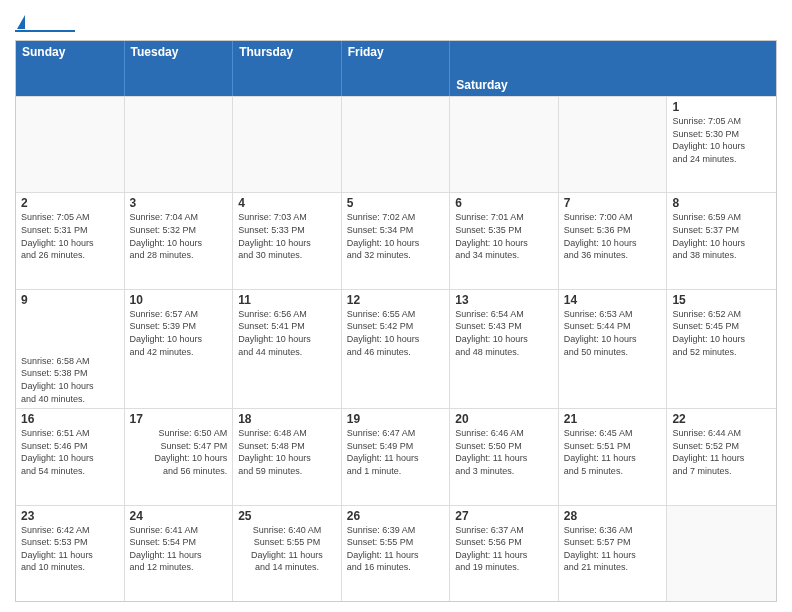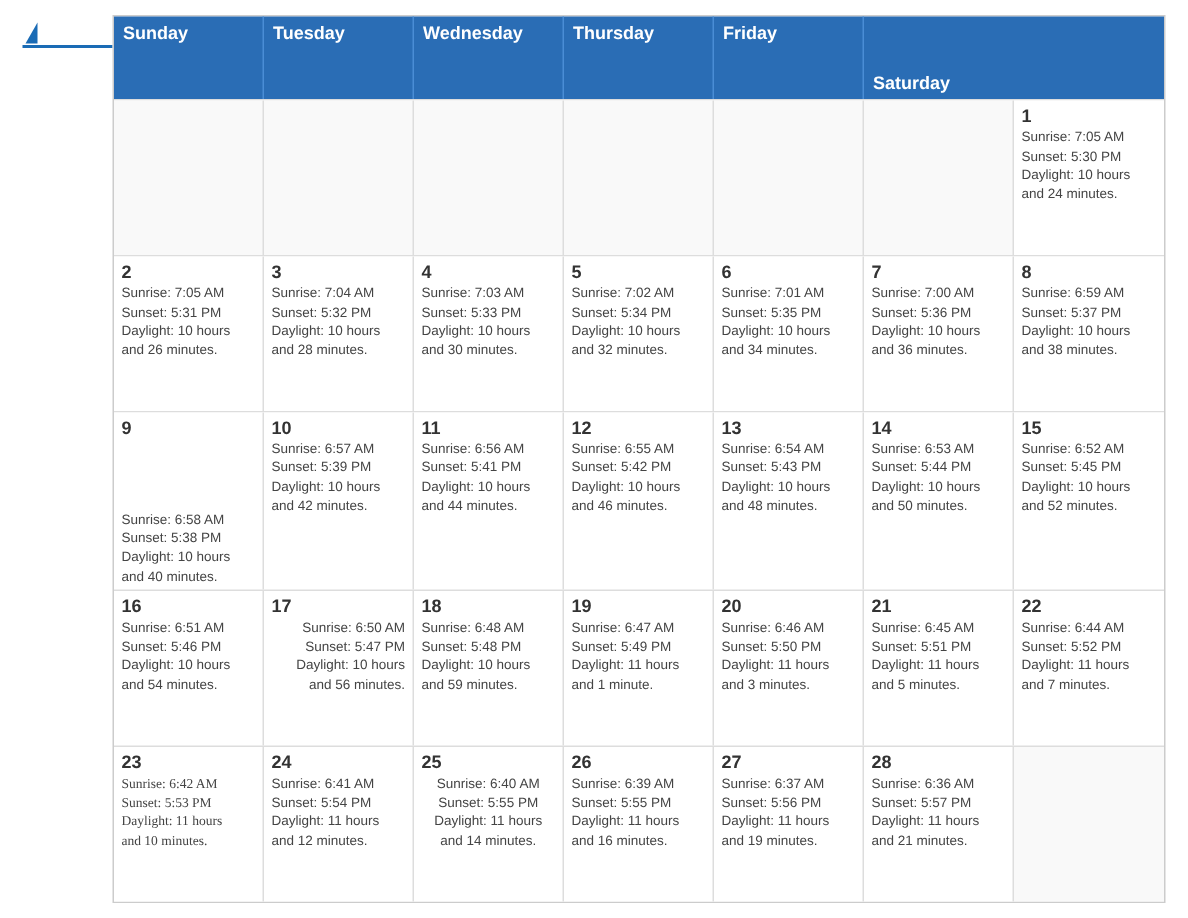--- a/index.html
+++ b/index.html
@@ -8,21 +8,21 @@
       background: #fff;
       width: 792px;
       height: 612px;
       overflow: hidden;
     }
     .page {
       width: 792px;
       height: 612px;
       padding: 10px 15px;
       display: flex;
-      flex-direction: row;
+      flex-direction: column;
     }
     .header {
       display: flex;
       justify-content: space-between;
       align-items: flex-start;
       margin-bottom: 8px;
     }
     .logo {
       display: flex;
       flex-direction: column;
@@ -132,21 +132,20 @@
     <div class="title-block">
       <div class="month-title"></div>
       <div class="location"></div>
     </div>
   </div>
 
   <div class="calendar">
     <div class="cal-header">
     <div class="cal-header-cell">Sunday</div>
         <div class="cal-header-cell">Tuesday</div>
-        <div class="cal-header-cell">Wednesday</div>
         <div class="cal-header-cell">Thursday</div>
         <div class="cal-header-cell">Friday</div>
         <div class="cal-header-cell">Saturday</div>
       </div>
     <div class="cal-body">
     <div class="cal-row">
           <div class="cal-cell empty"></div>
           <div class="cal-cell empty"></div>
           <div class="cal-cell empty"></div>
           <div class="cal-cell empty"></div>
@@ -309,21 +308,21 @@
             <span class="day-num">22</span>
             <div class="day-info" style="white-space: pre-line;">Sunrise: 6:44 AM
 Sunset: 5:52 PM
 Daylight: 11 hours
 and 7 minutes.</div>
           </div>
         </div>
         <div class="cal-row">
           <div class="cal-cell">
             <span class="day-num">23</span>
-            <div class="day-info" style="white-space: pre-line; font-family: Liberation Serif, serif;">Sunrise: 6:42 AM
+            <div class="day-info" style="white-space: pre-line;">Sunrise: 6:42 AM
 Sunset: 5:53 PM
 Daylight: 11 hours
 and 10 minutes.</div>
           </div>
           <div class="cal-cell">
             <span class="day-num">24</span>
             <div class="day-info" style="white-space: pre-line;">Sunrise: 6:41 AM
 Sunset: 5:54 PM
 Daylight: 11 hours
 and 12 minutes.</div>

